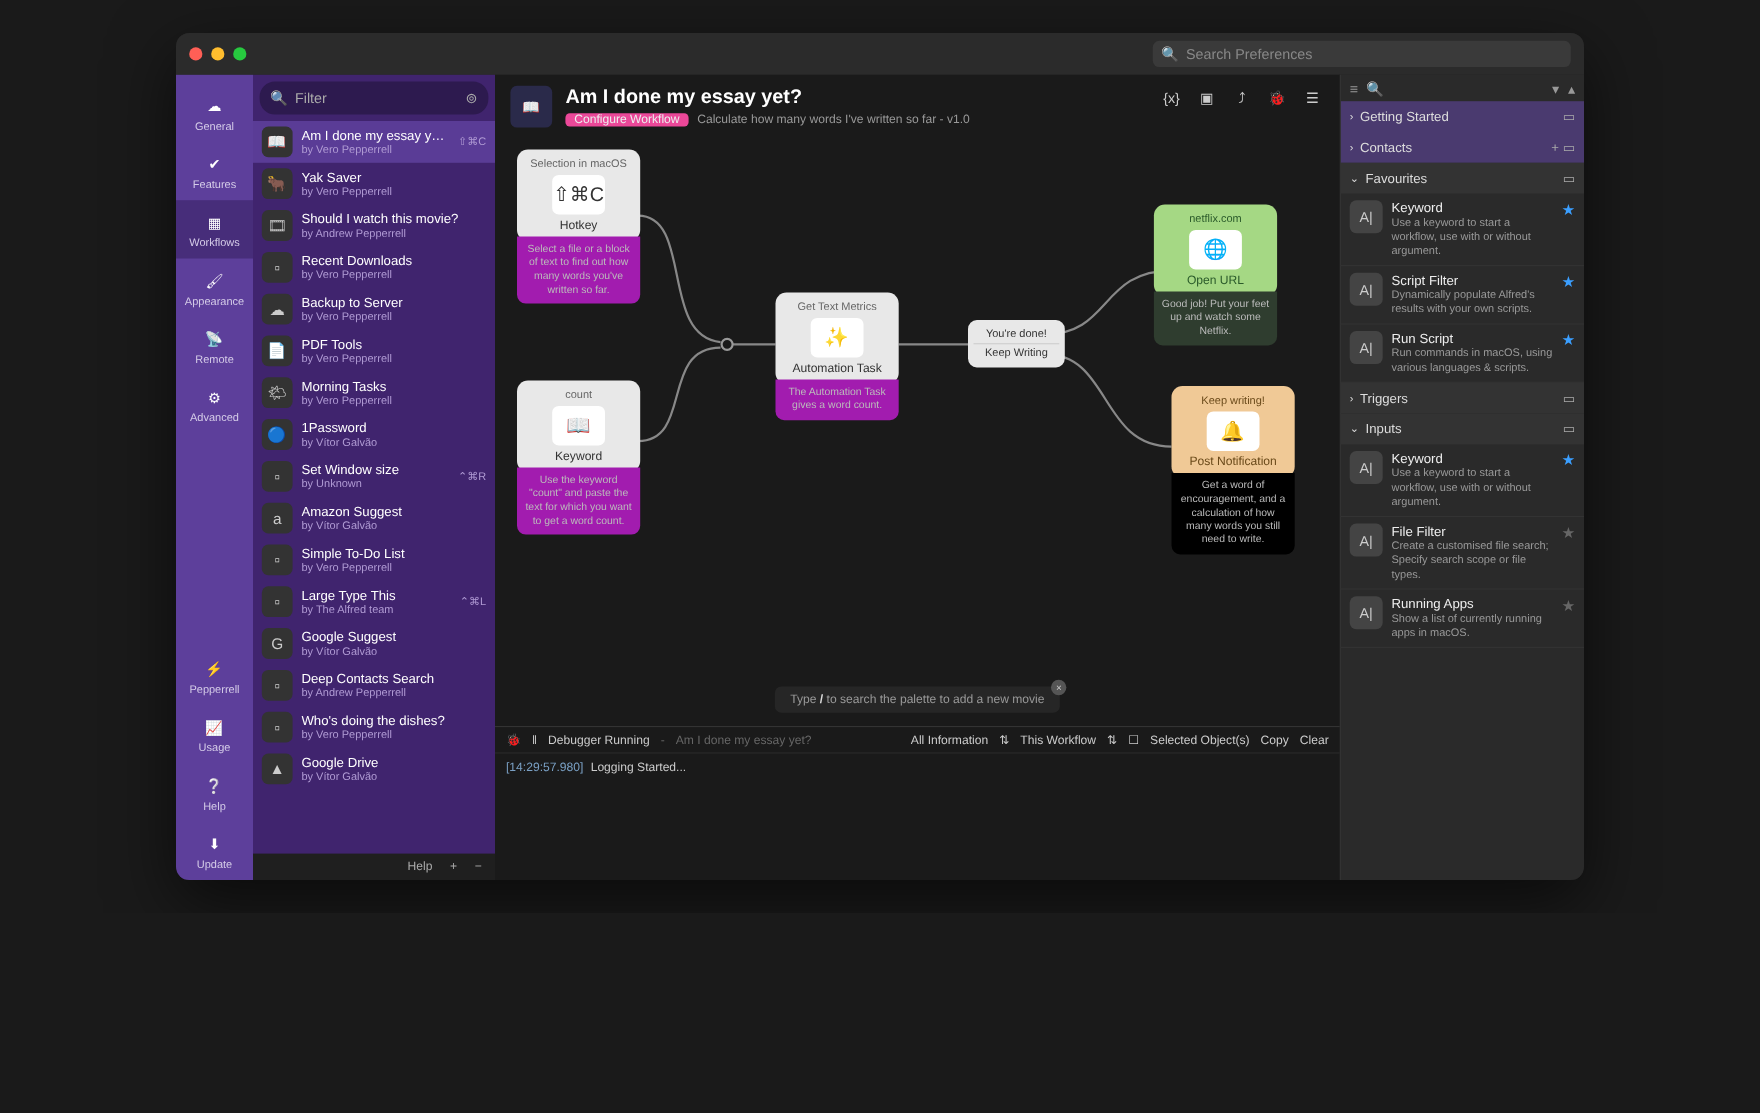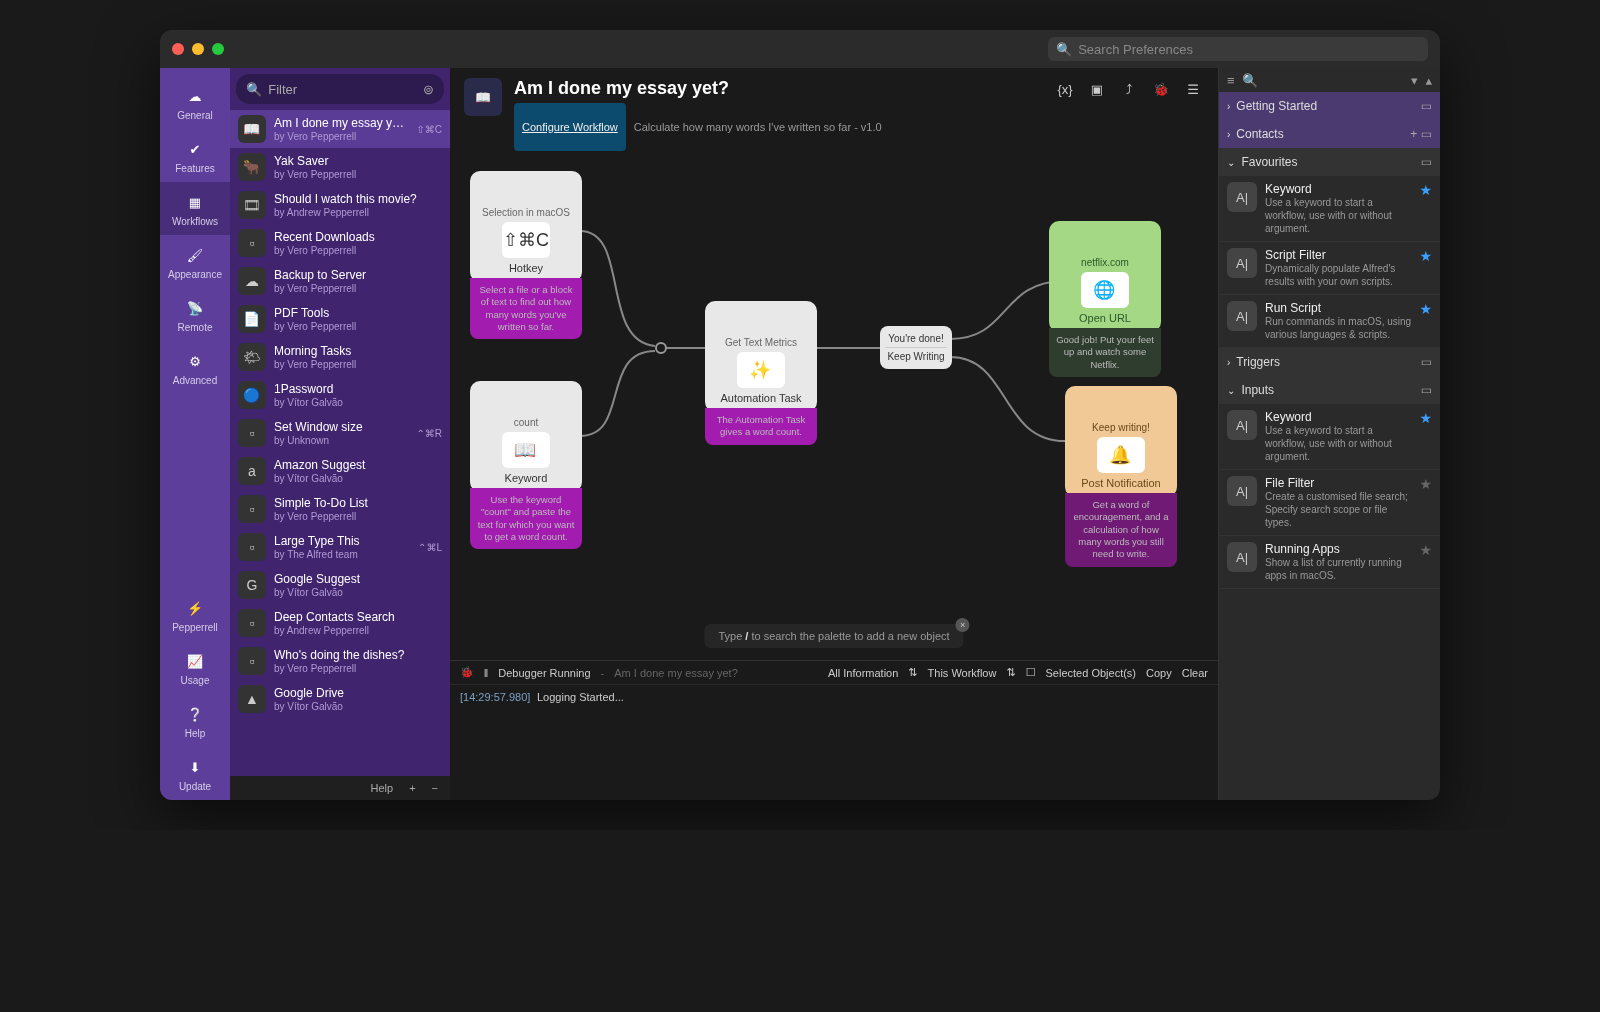--- a/index.html
+++ b/index.html
@@ -26,36 +26,36 @@
 .wf-name { color:#fff; font-size:12px; white-space:nowrap; overflow:hidden; text-overflow:ellipsis; }
 .wf-auth { color:#b09bd4; font-size:10px; }
 .wf-sc { color:#b09bd4; font-size:10px; }
 .wf-foot { height:24px; background:#1f1f1f; display:flex; align-items:center; justify-content:flex-end; padding:0 6px; gap:4px; }
 .wf-foot span{ color:#aaa; font-size:11px; padding:0 6px;}
 .canvas-area { flex:1; display:flex; flex-direction:column; background:#1a1a1a; min-width:0; }
 .canvas-head { display:flex; align-items:flex-start; padding:10px 14px; gap:12px; }
 .ch-ico { width:38px; height:38px; background:#2a2a4a; border-radius:6px; display:flex; align-items:center; justify-content:center;}
 .ch-txt h1 { font-size:18px; color:#fff; font-weight:600; }
 .ch-sub { display:flex; align-items:center; gap:8px; margin-top:4px; }
-.cfg-btn { background:#0c4a6e; color:#eee; font-size:11px; padding:18px 8px; border-radius:4px;text-decoration:underline; }
+.cfg-btn { background:#ec4899; color:#eee; font-size:11px; padding:0 8px; border-radius:4px; }
 .ch-desc { font-size:11px; color:#999; }
 .ch-tools { margin-left:auto; display:flex; gap:10px; }
 .ch-tool { width:22px; height:22px; display:flex; align-items:center; justify-content:center; color:#ccc; cursor:pointer; }
 .canvas { flex:1; position:relative; overflow:hidden; }
 .node { position:absolute; width:112px; }
 .node-box { background:#e8e8e8; border-radius:10px; padding:8px; display:flex; flex-direction:column; align-items:center; gap:4px; color:#333; }
 .node-box.green { background:#a5d884; }
 .node-box.orange { background:#f0c996; }
-.node-lbl { font-size:10px; color:#666;margin-top:28px; }
+.node-lbl { font-size:10px; color:#666; }
 .node-ttl { font-size:11px; color:#333; font-weight:500; }
 .node-icon { width:48px; height:36px; background:#fff; border-radius:6px; display:flex; align-items:center; justify-content:center; font-size:18px; }
 .node-desc { background:#a21caf; color:#bbb; font-size:9.5px; padding:6px; border-radius:0 0 8px 8px; margin-top:-4px; text-align:center; line-height:1.3; }
 .node-desc.dark{ background:#2f3d2f; }
-.node-desc.brown{ background:#701a75;text-align:center; }
-.opt-box { position:absolute; background:#e8e8e8; border-radius:8px; padding:4px 5px; width:72px; }
+.node-desc.brown{ background:#000000;text-align:center; }
+.opt-box { position:absolute; background:#e8e8e8; border-radius:8px; padding:4px 5px; width:88px; }
 .opt-box div { font-size:10px; color:#333; padding:3px 0; text-align:center; }
 .opt-box div:first-child { border-bottom:1px solid #ccc; }
 .joint { position:absolute; width:12px; height:12px; border:2px solid #999; border-radius:50%; background:#1a1a1a; }
 svg.wires { position:absolute; top:0; left:0; width:100%; height:100%; pointer-events:none; }
 .palette-hint { position:absolute; bottom:12px; left:50%; transform:translateX(-50%); background:rgba(40,40,40,.9); padding:6px 14px; border-radius:6px; font-size:11px; color:#999; }
 .palette-hint b { color:#ddd; }
 .px { position:absolute; right:-6px; top:-6px; width:14px; height:14px; background:#555; border-radius:50%; display:flex; align-items:center; justify-content:center; font-size:9px; color:#ccc; cursor:pointer;}
 .debugger { height:140px; background:#1a1a1a; border-top:1px solid #333; display:flex; flex-direction:column; }
 .dbg-bar { height:24px; display:flex; align-items:center; padding:0 10px; gap:10px; font-size:11px; border-bottom:1px solid #2a2a2a; }
 .dbg-txt { flex:1; padding:6px 10px; font-family:monospace; font-size:11px; }
@@ -341,21 +341,21 @@
      <div class="node-box orange">
       <div class="node-lbl" style="color:#6a4a1a">Keep writing!</div>
       <div class="node-icon">🔔</div>
       <div class="node-ttl" style="color:#6a4a1a">Post Notification</div>
      </div>
      <div class="node-desc brown">Get a word of encouragement, and a calculation of how many words you still need to write.</div>
     </div>
 
     <div class="palette-hint" style="position:absolute;">
      <div class="px">×</div>
-     <span>Type </span><b>/</b><span> to search the palette to add a new object</span>
+     <span>Type </span><b>/</b><span> to search the palette to add a new movie</span>
     </div>
    </div>
 
    <div class="debugger">
     <div class="dbg-bar">
      <span>🐞</span>
      <span>‖</span>
      <span style="color:#ccc">Debugger Running</span>
      <span style="color:#666">- </span>
             <span style="color:#666">Am I done my essay yet?</span>

